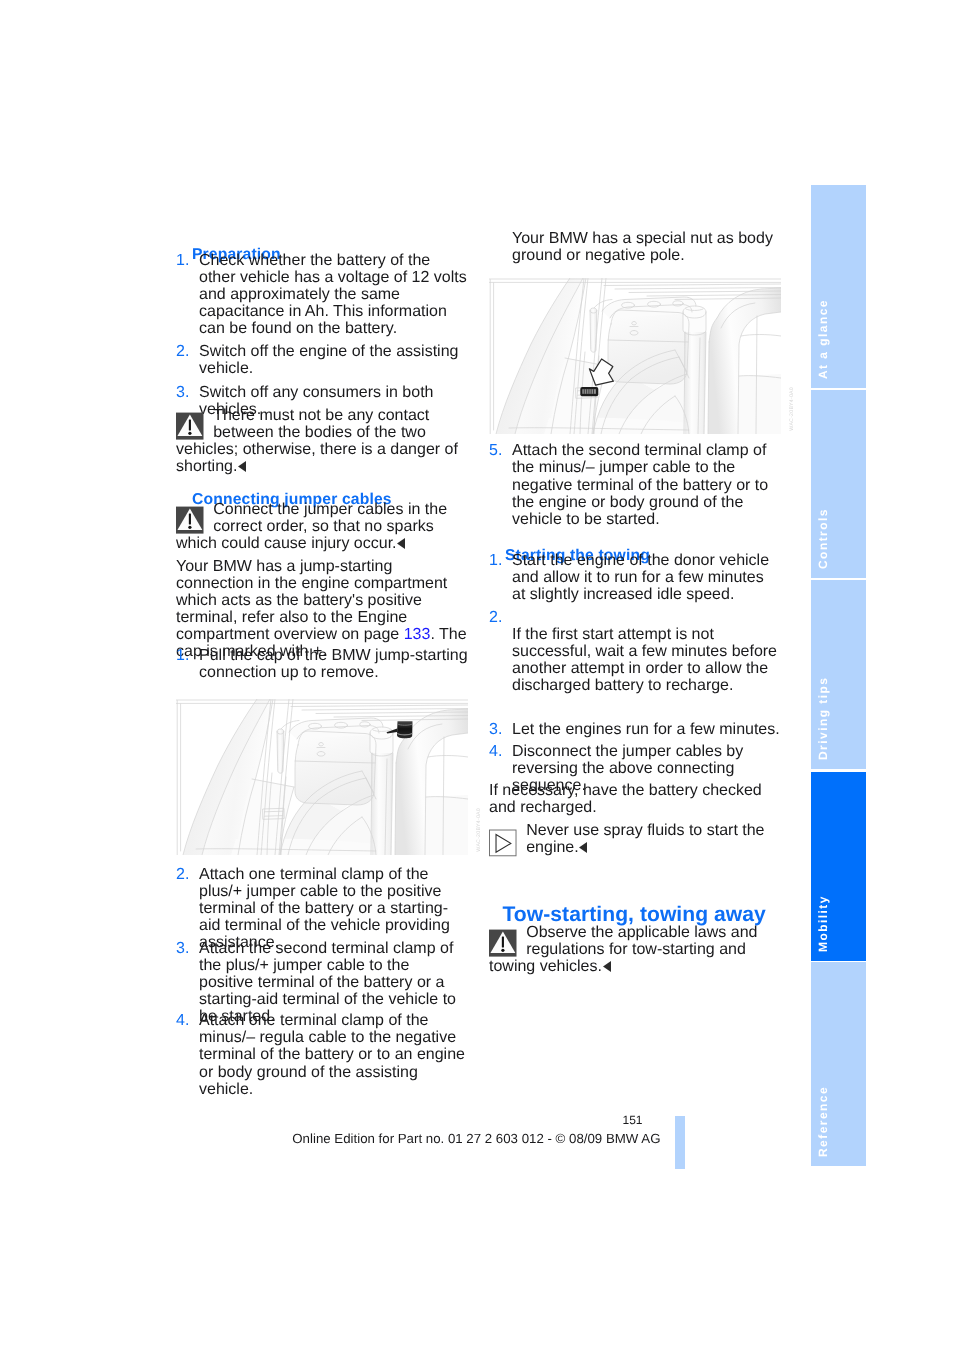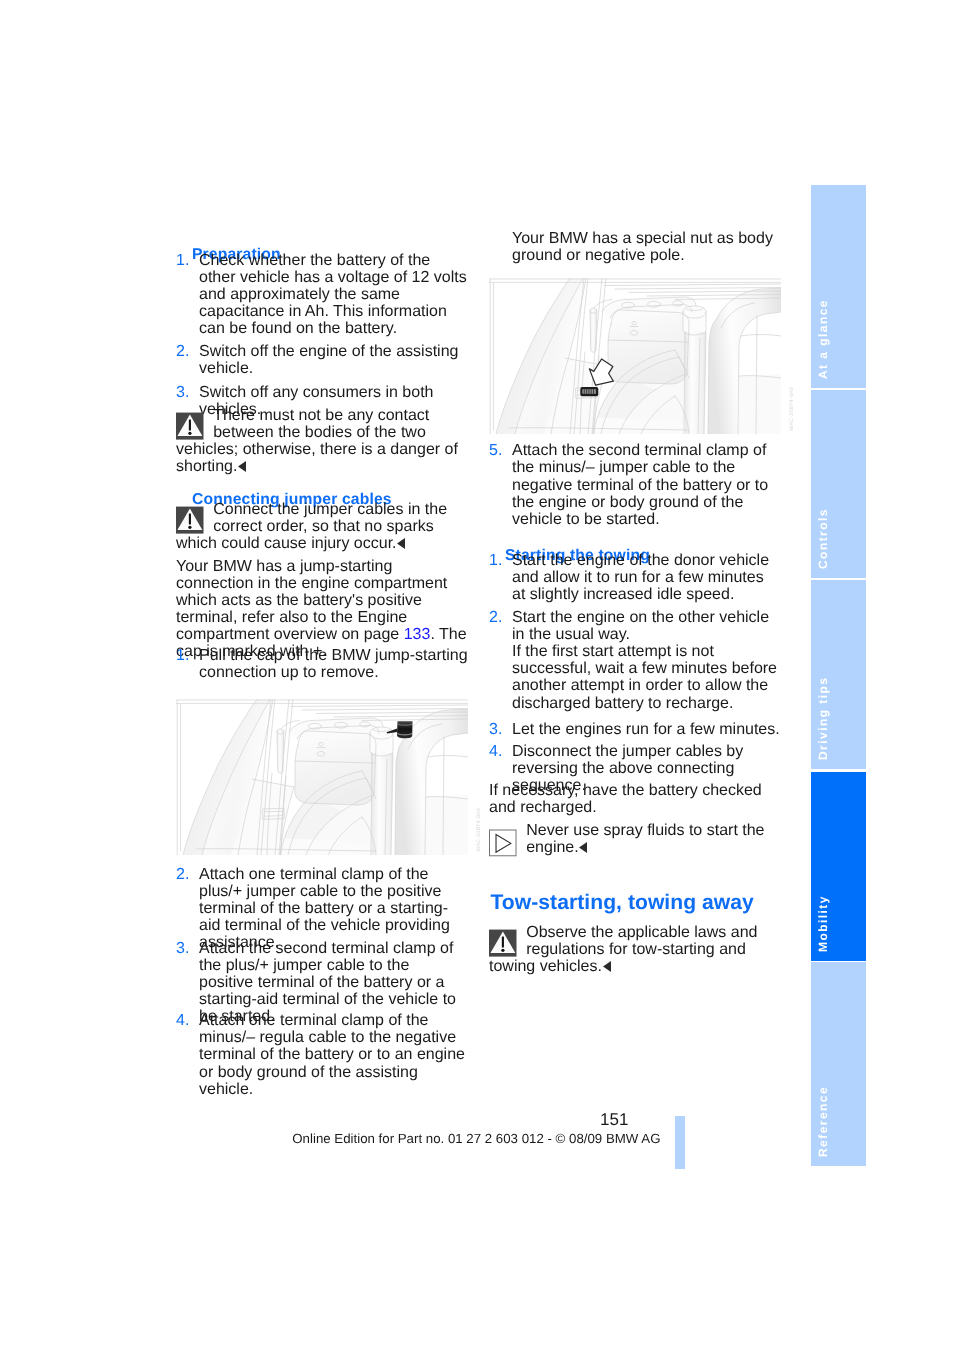--- a/index.html
+++ b/index.html
@@ -12,21 +12,21 @@
   .blk{position:absolute;font-size:16px;line-height:17.1px;color:#1a1a1c;
        -webkit-hyphens:manual;hyphens:manual;}
   .blk.ind{padding-left:23px;width:269px;}        
   .blk.full{width:292px;}                          
   .blk.noteblk{width:287.1px;}                       
   .num{position:absolute;left:0;top:0;color:#0d6ef5;}
   .ref{color:#1a1aff;}
 
   h2.sec{position:absolute;color:#0d6ef5;font-size:15.7px;font-weight:bold;margin:16px;padding:0;
          line-height:15.7px;white-space:nowrap;letter-spacing:0.15px;}
-  h1.big{position:absolute;color:#0d6ef5;font-size:21.1px;font-weight:bold;margin:0;padding:0;
+  h1.big{position:absolute;color:#0d6ef5;font-size:21.1px;font-weight:bold;margin:12px;padding:0;
          line-height:21.1px;white-space:nowrap;letter-spacing:0.05px;text-align:right;}
 
   .ic{float:left;width:27.5px;height:28.2px;margin:4.8px 9.7px 0 0;}
   .ic.infoic{width:27.5px;height:27.8px;margin-top:7.6px;}
   .ic svg{display:block;}
   svg.endmark{display:inline-block;vertical-align:-1px;margin-left:0.6px;}
 
   
   .fig{position:absolute;}
   .fig svg{display:block;}
@@ -35,22 +35,22 @@
 
   
   .tabs{position:absolute;left:811px;top:185px;width:55px;height:981px;}
   .tab{position:absolute;left:0;width:55px;background:#b2d3fd;overflow:hidden;}
   .tab.active{background:#0070fb;}
   .tab .lbl{position:absolute;left:18.3px;bottom:8.6px;transform-origin:0 100%;
             transform:rotate(-90deg);color:#ffffff;font-size:12px;font-weight:bold;
             line-height:12px;letter-spacing:1.45px;white-space:nowrap;}
 
   
-  .pageno{position:absolute;left:600px;top:1111.8px;width:65px;text-align:left;
-          font-size:17px;line-height:16px;color:#1a1a1c;}
+  .pageno{position:absolute;left:600px;top:1111.8px;width:65px;text-align:center;
+          font-size:12px;line-height:16px;color:#1a1a1c;}
   .edition{position:absolute;left:292.3px;top:1131.2px;font-size:13.28px;line-height:16px;
            color:#1a1a1c;}
   .bluebar{position:absolute;left:675px;top:1116px;width:10px;height:53px;background:#b2d3fd;}
 </style>
 </head>
 <body>
 
 <div class="page">
 
   <h2 class="sec" style="left:176px;top:230.6px">Preparation</h2>
@@ -349,21 +349,21 @@
           <rect x="91.3" y="109" width="18" height="9.2" rx="2" fill="#1d1d1d"></rect>
           <rect x="93.3" y="111.2" width="13.6" height="4.6" fill="#8f8f8f"></rect>
           <path d="M95.3,111.2 L95.3,115.8 M97.6,111.2 L97.6,115.8 M99.9,111.2 L99.9,115.8 M102.2,111.2 L102.2,115.8 M104.5,111.2 L104.5,115.8" stroke="#1d1d1d" stroke-width="0.7"></path>
         </g>
       </svg>
       <div class="figcode" style="left:300px;bottom:3px">WAC-20BY4-0A0</div>
     </div>
   <div class="blk ind" style="left:489px;top:442.4px;width:269px"><span class="num">5.</span><span>Attach the second terminal clamp of the minus/– jumper cable to the negative termi­nal of the battery or to the engine or body ground of the vehicle to be started.</span></div>
   <h2 class="sec" style="left:489px;top:531.8px">Starting the towing</h2>
   <div class="blk ind" style="left:489px;top:552.3px;width:269px"><span class="num">1.</span><span>Start the engine of the donor vehicle and allow it to run for a few minutes at slightly increased idle speed.</span></div>
-  <div class="blk ind" style="left:489px;top:609.1px;width:269px"><span class="num">2.</span><span>Start the engine on the other vehicle in the usual way.</span><br><span>If the first start attempt is not successful, wait a few minutes before another attempt in order to allow the discharged battery to recharge.</span></div>
+  <div class="blk ind" style="left:489px;top:609.1px;width:269px"><span class="num">2.</span><br><span>If the first start attempt is not successful, wait a few minutes before another attempt in order to allow the discharged battery to recharge.</span></div>
   <div class="blk ind" style="left:489px;top:721.1px;width:269px"><span class="num">3.</span><span>Let the engines run for a few minutes.</span></div>
   <div class="blk ind" style="left:489px;top:743.3px;width:269px"><span class="num">4.</span><span>Disconnect the jumper cables by reversing the above connecting sequence.</span></div>
   <div class="blk full" style="left:489px;top:782.1px;width:292px"><span>If necessary, have the battery checked and recharged.</span></div>
   <div class="blk noteblk" style="left:489px;top:821.5px;width:287.1px"><span class="ic infoic">
         <svg width="27.5" height="27.8" viewBox="0 0 28.6 27.8">
           <rect x="0.5" y="0.5" width="27.6" height="26.8" fill="#ffffff" stroke="#6e6e6e" stroke-width="1"></rect>
           <path d="M7.3 5.2 L22.7 14.4 L7.3 23.7 Z" fill="none" stroke="#2f2f2f" stroke-width="1.15" stroke-linejoin="miter"></path>
         </svg>
       </span><span>Never use spray fluids to start the engine.</span><svg class="endmark" width="8" height="11" viewBox="0 0 8 11">
         <path d="M8 0 L8 11 L0 5.5 Z" fill="#2b2b2b"></path>

